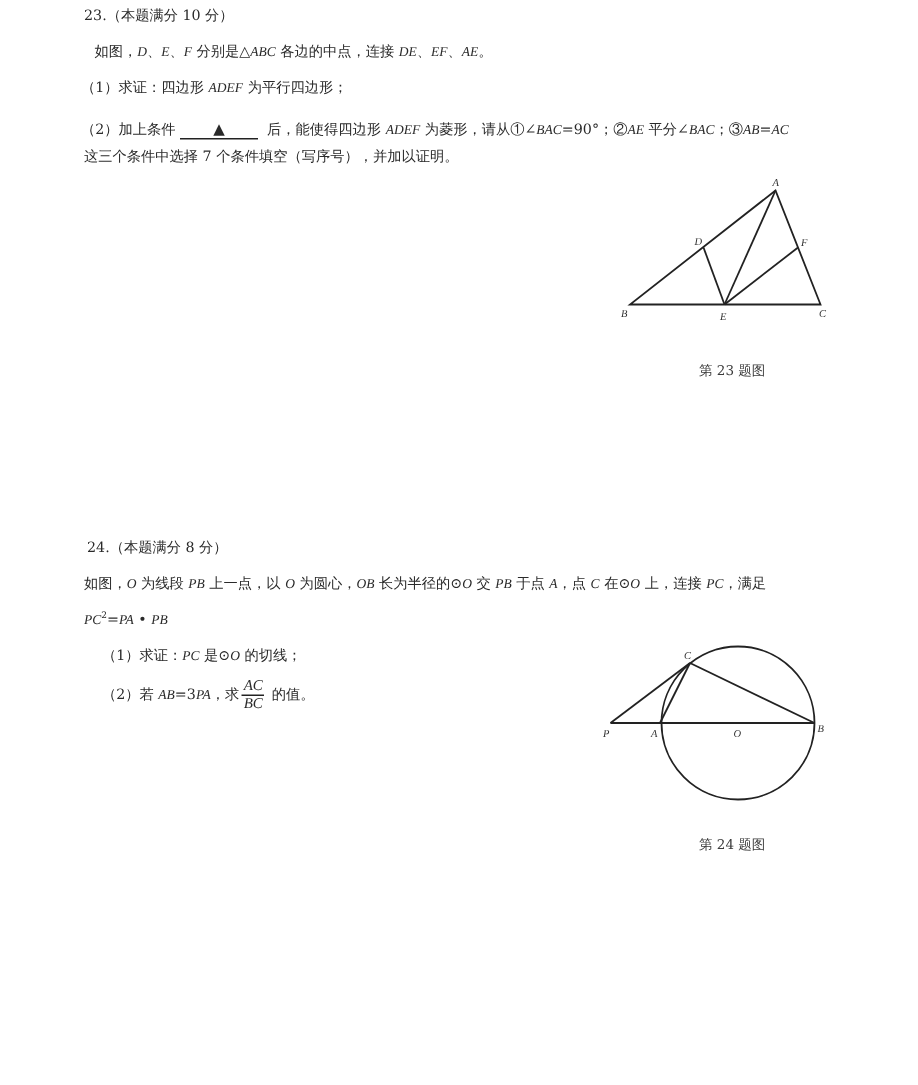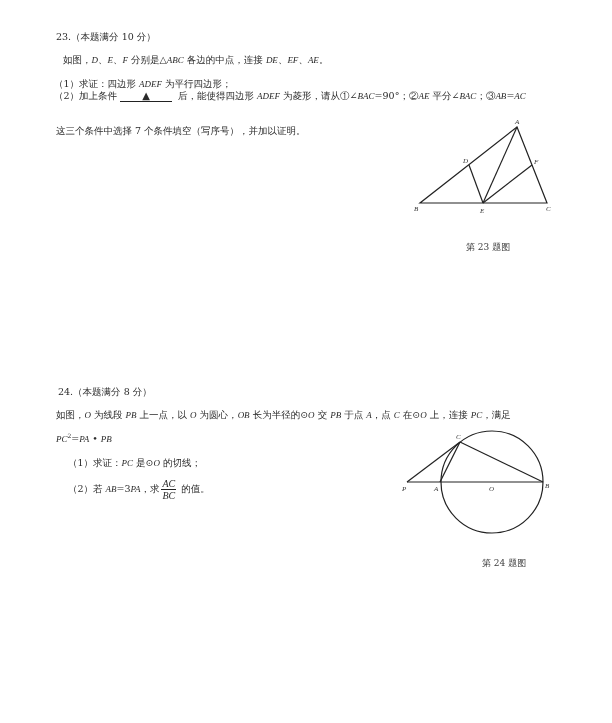--- a/index.html
+++ b/index.html
@@ -2,21 +2,21 @@
 <html><head>
 <meta charset="utf-8">
 <style>
   html, body { margin: 0; padding: 0; background: #ffffff; }
   body {
     width: 612px; height: 723px; position: relative; overflow: hidden;
     font-family: "DejaVu Serif", "Liberation Serif", serif;
     color: #2a2a2a;
     font-size: 9.5px;
   }
-  .line { position: absolute; white-space: nowrap; line-height: 12px; margin-top: 26px; }
+  .line { position: absolute; white-space: nowrap; line-height: 12px; }
   .it { font-style: italic; font-family: "Liberation Serif", serif; font-size: 9px; }
   .blank {
     display: inline-block; width: 52px; border-bottom: 1px solid #222;
     text-align: center; margin: 0 3px; line-height: 11px; font-size: 10px;
   }
   .frac { display: inline-block; vertical-align: middle; text-align: center; margin: 0 2px; }
   .frac span { display: block; font-style: italic; font-family: "Liberation Serif", serif; font-size: 10px; line-height: 11px; padding: 0 1px; }
   .frac .num { border-bottom: 1px solid #222; }
   sup { font-size: 6px; vertical-align: super; line-height: 0; }
   .caption { position: absolute; font-size: 9px; color: #3a3a3a; white-space: nowrap; text-align: right; }
@@ -29,21 +29,21 @@
 <div class="line" style="left:56px; top:5px;">23.（本题满分 10 分）</div>
 
 <div class="line" style="left:63px; top:28px;">
   <span>如图，</span><span class="it">D</span><span>、</span><span class="it">E</span><span>、</span><span class="it">F</span><span> 分别是△</span><span class="it">ABC</span><span> 各边的中点，连接 </span><span class="it">DE</span><span>、</span><span class="it">EF</span><span>、</span><span class="it">AE</span><span>。</span>
 </div>
 
 <div class="line" style="left:54px; top:52px;">
   <span>（1）求证：四边形 </span><span class="it">ADEF</span><span> 为平行四边形；</span>
 </div>
 
-<div class="line" style="left:54px; top:64px;">
+<div class="line" style="left:54px; top:80px;">
   <span>（2）加上条件</span><span class="blank">▲</span><span> 后，能使得四边形 </span><span class="it">ADEF</span><span> 为菱形，请从①∠</span><span class="it">BAC</span><span>=90°；②</span><span class="it">AE</span><span> 平分∠</span><span class="it">BAC</span><span>；③</span><span class="it">AB</span><span>=</span><span class="it">AC</span>
 </div>
 
 <div class="line" style="left:56px; top:99px;">这三个条件中选择 7 个条件填空（写序号），并加以证明。</div>
 
 <svg class="fig" width="612" height="723">
   <g stroke="#222" stroke-width="1.2" fill="none">
     <polygon points="517,127 420,203 547,203"></polygon>
     <line x1="469" y1="165" x2="483" y2="203"></line>
     <line x1="483" y1="203" x2="532" y2="165"></line>
@@ -83,13 +83,13 @@
     <line x1="407" y1="482" x2="460" y2="442"></line>
     <line x1="460" y1="442" x2="440" y2="482"></line>
     <line x1="460" y1="442" x2="543" y2="482"></line>
   </g>
   <text x="402" y="491">P</text>
   <text x="434" y="491">A</text>
   <text x="489" y="491">O</text>
   <text x="545" y="488">B</text>
   <text x="456" y="439">C</text>
 </svg>
-<div class="caption" style="left:482px; top:557px;">第 24 题图</div>
+<div class="caption" style="left:466px; top:557px;">第 24 题图</div>
 
 </body></html>

